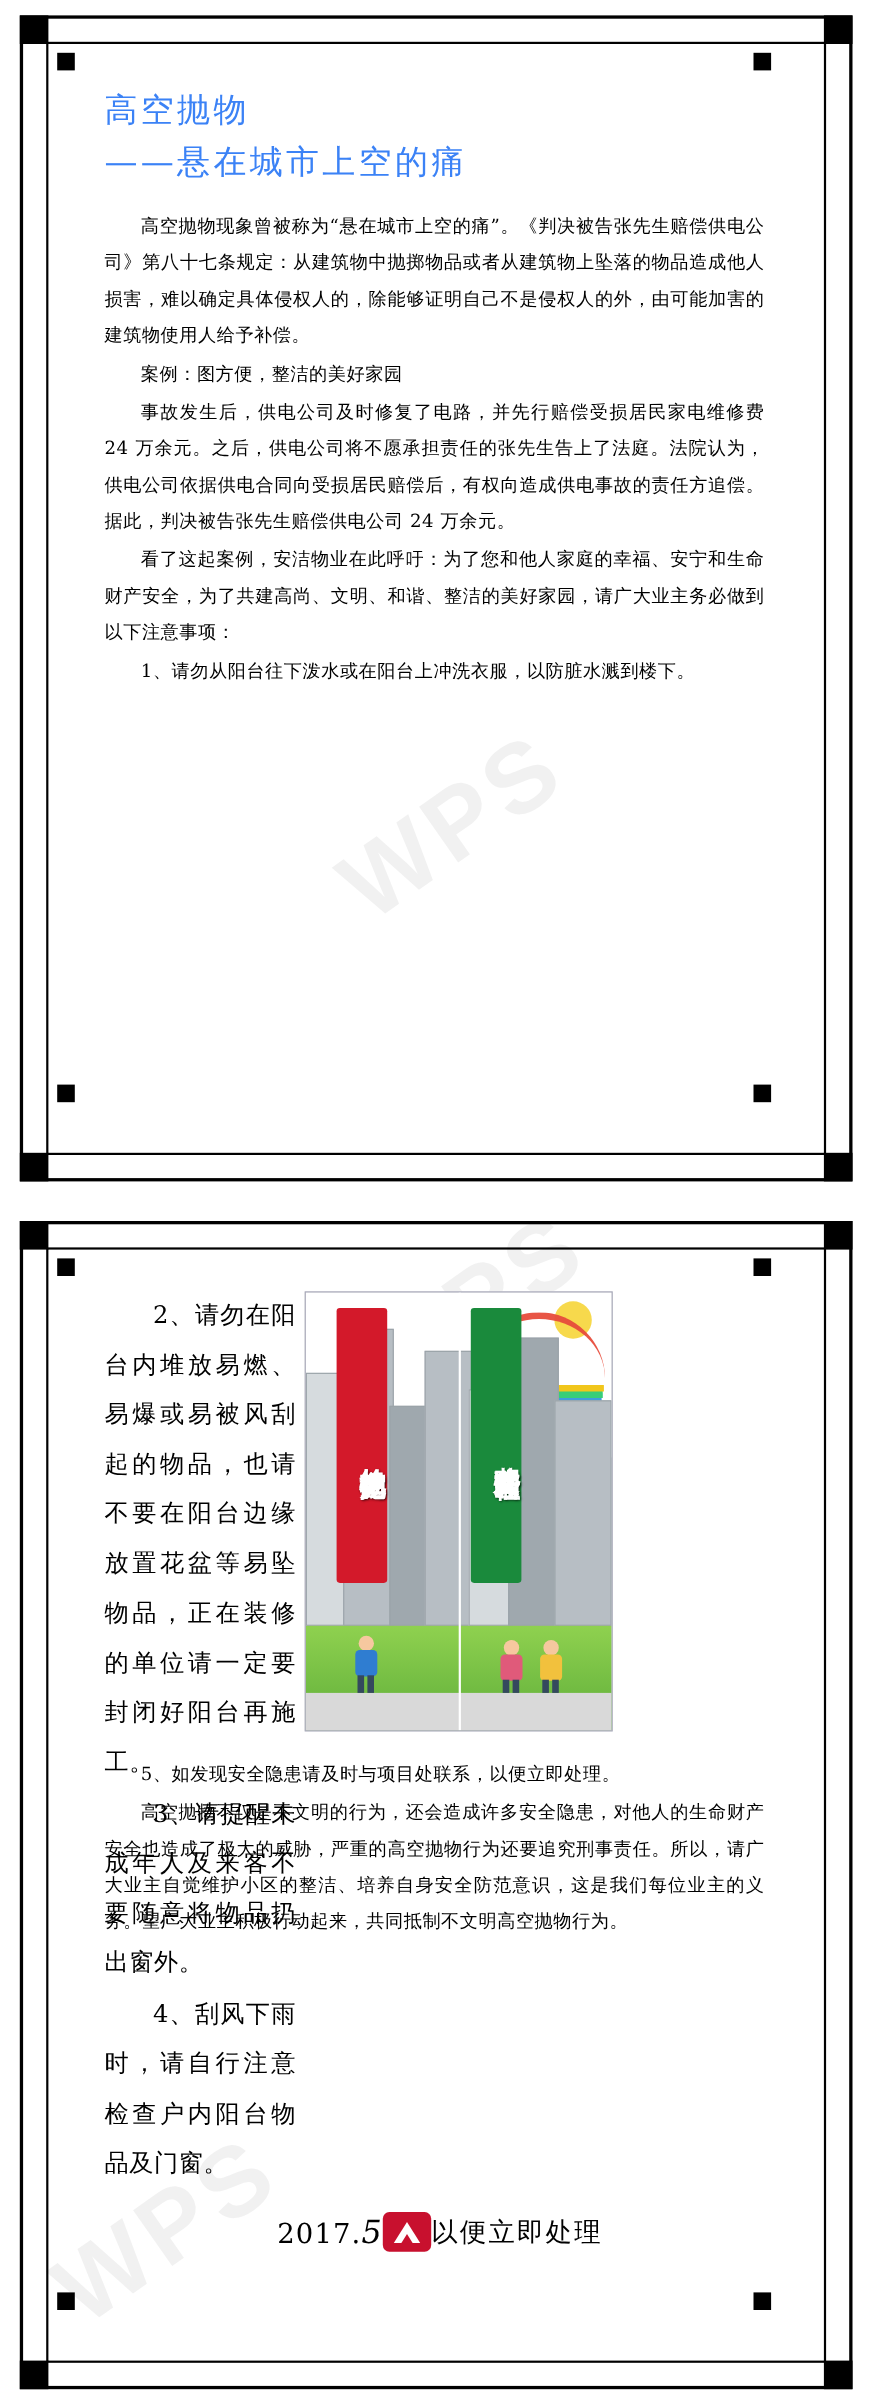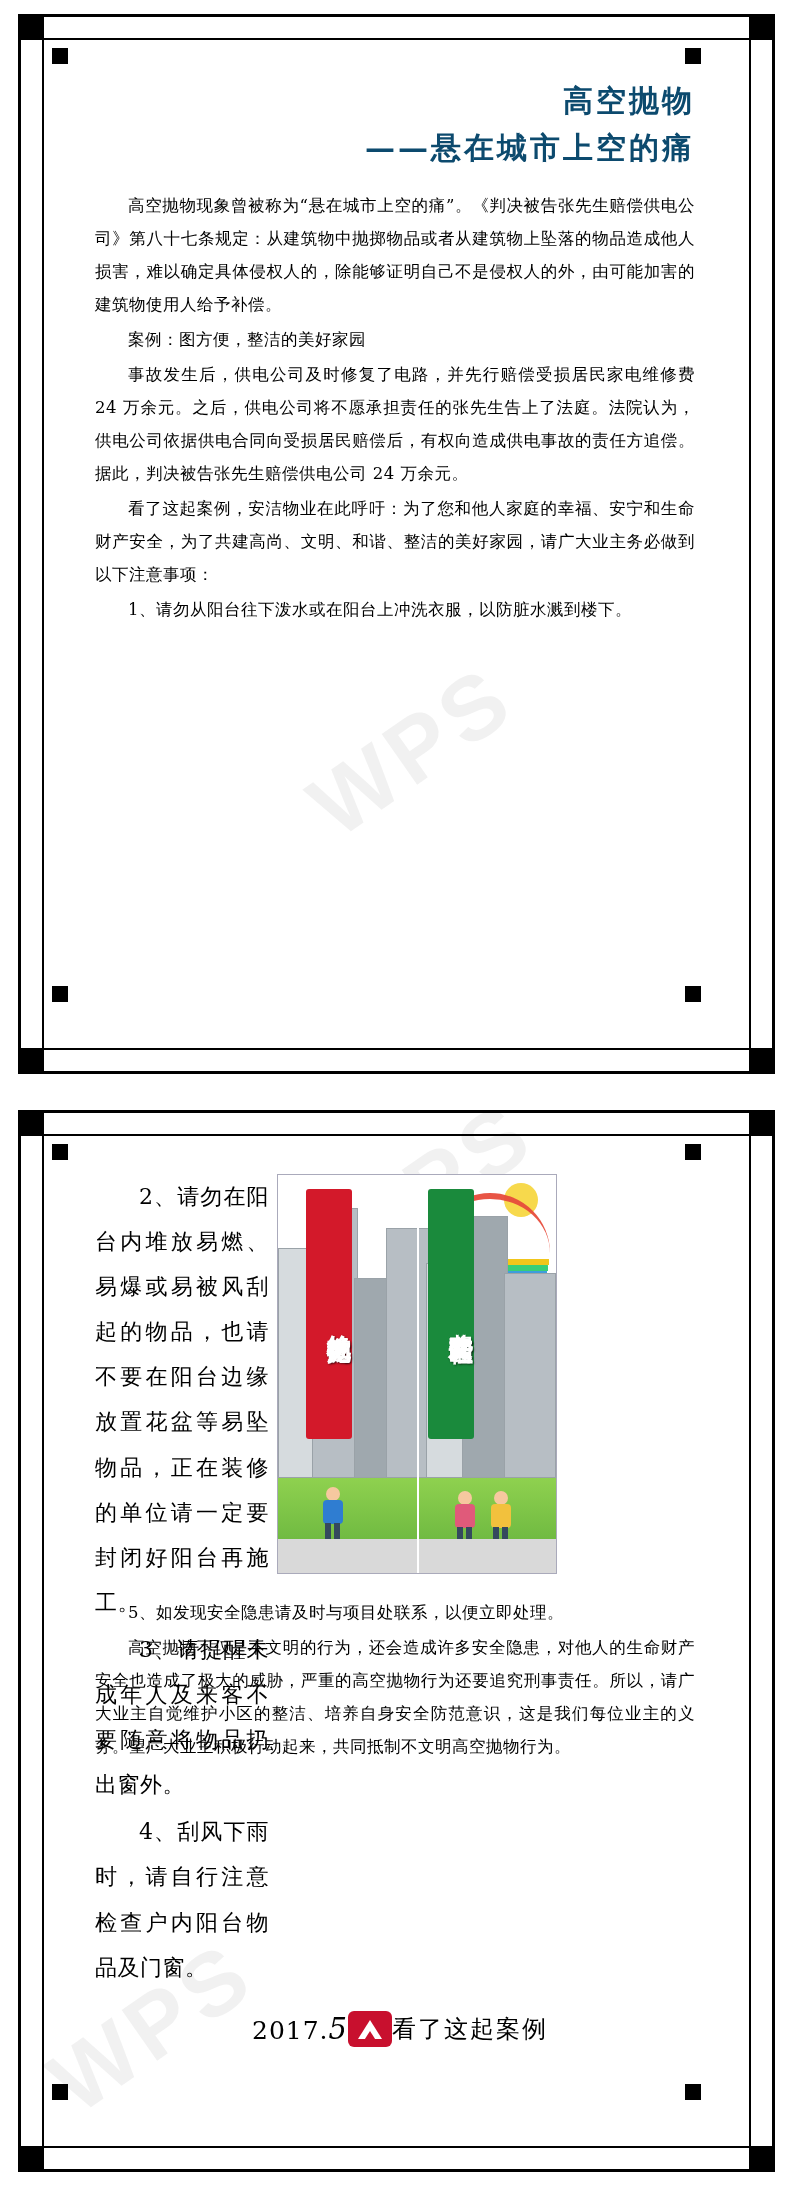--- a/index.html
+++ b/index.html
@@ -44,27 +44,27 @@
   }
   
   #page1 { top: 0; height: 1090px; }
   #page2 { top: 1096px; height: 1092px; }
 
   .content {
     position: absolute;
     box-sizing: border-box;
   }
   .doc-title {
-    text-align: right;
+    text-align: left;
     font-family: "DejaVu Serif", serif;
     font-size: 30px;
-    font-weight: bold;
+    font-weight: normal;
     letter-spacing: 3px;
     line-height: 1.55;
-    color: #0c4a6e;
+    color: #3b82f6;
   }
   .doc-title .line2 { display: block; }
 
   p.para {
     font-family: "DejaVu Serif", serif;
     font-size: 16.5px;
     line-height: 2.0;
     text-align: justify;
     text-indent: 2em;
     margin: 0 0 2px 0;
@@ -337,15 +337,15 @@
   <div class="content" style="left:95px; top:500px; width:600px;">
     <p class="para">5、如发现安全隐患请及时与项目处联系，以便立即处理。</p>
     <p class="para">高空抛物不仅是不文明的行为，还会造成许多安全隐患，对他人的生命财产安全也造成了极大的威胁，严重的高空抛物行为还要追究刑事责任。所以，请广大业主自觉维护小区的整洁、培养自身安全防范意识，这是我们每位业主的义务。望广大业主积极行动起来，共同抵制不文明高空抛物行为。</p>
   </div>
 
   <div class="footer-line" style="left:190px; top:915px; width:420px;">
     <span class="date-text">
       <span>2017.</span><span class="big">5</span>
     </span>
     <span class="logo-mark"></span>
-    <span class="org-text">看了这起案例</span>
+    <span class="org-text">以便立即处理</span>
   </div>
 </div>
 
 </body></html>

